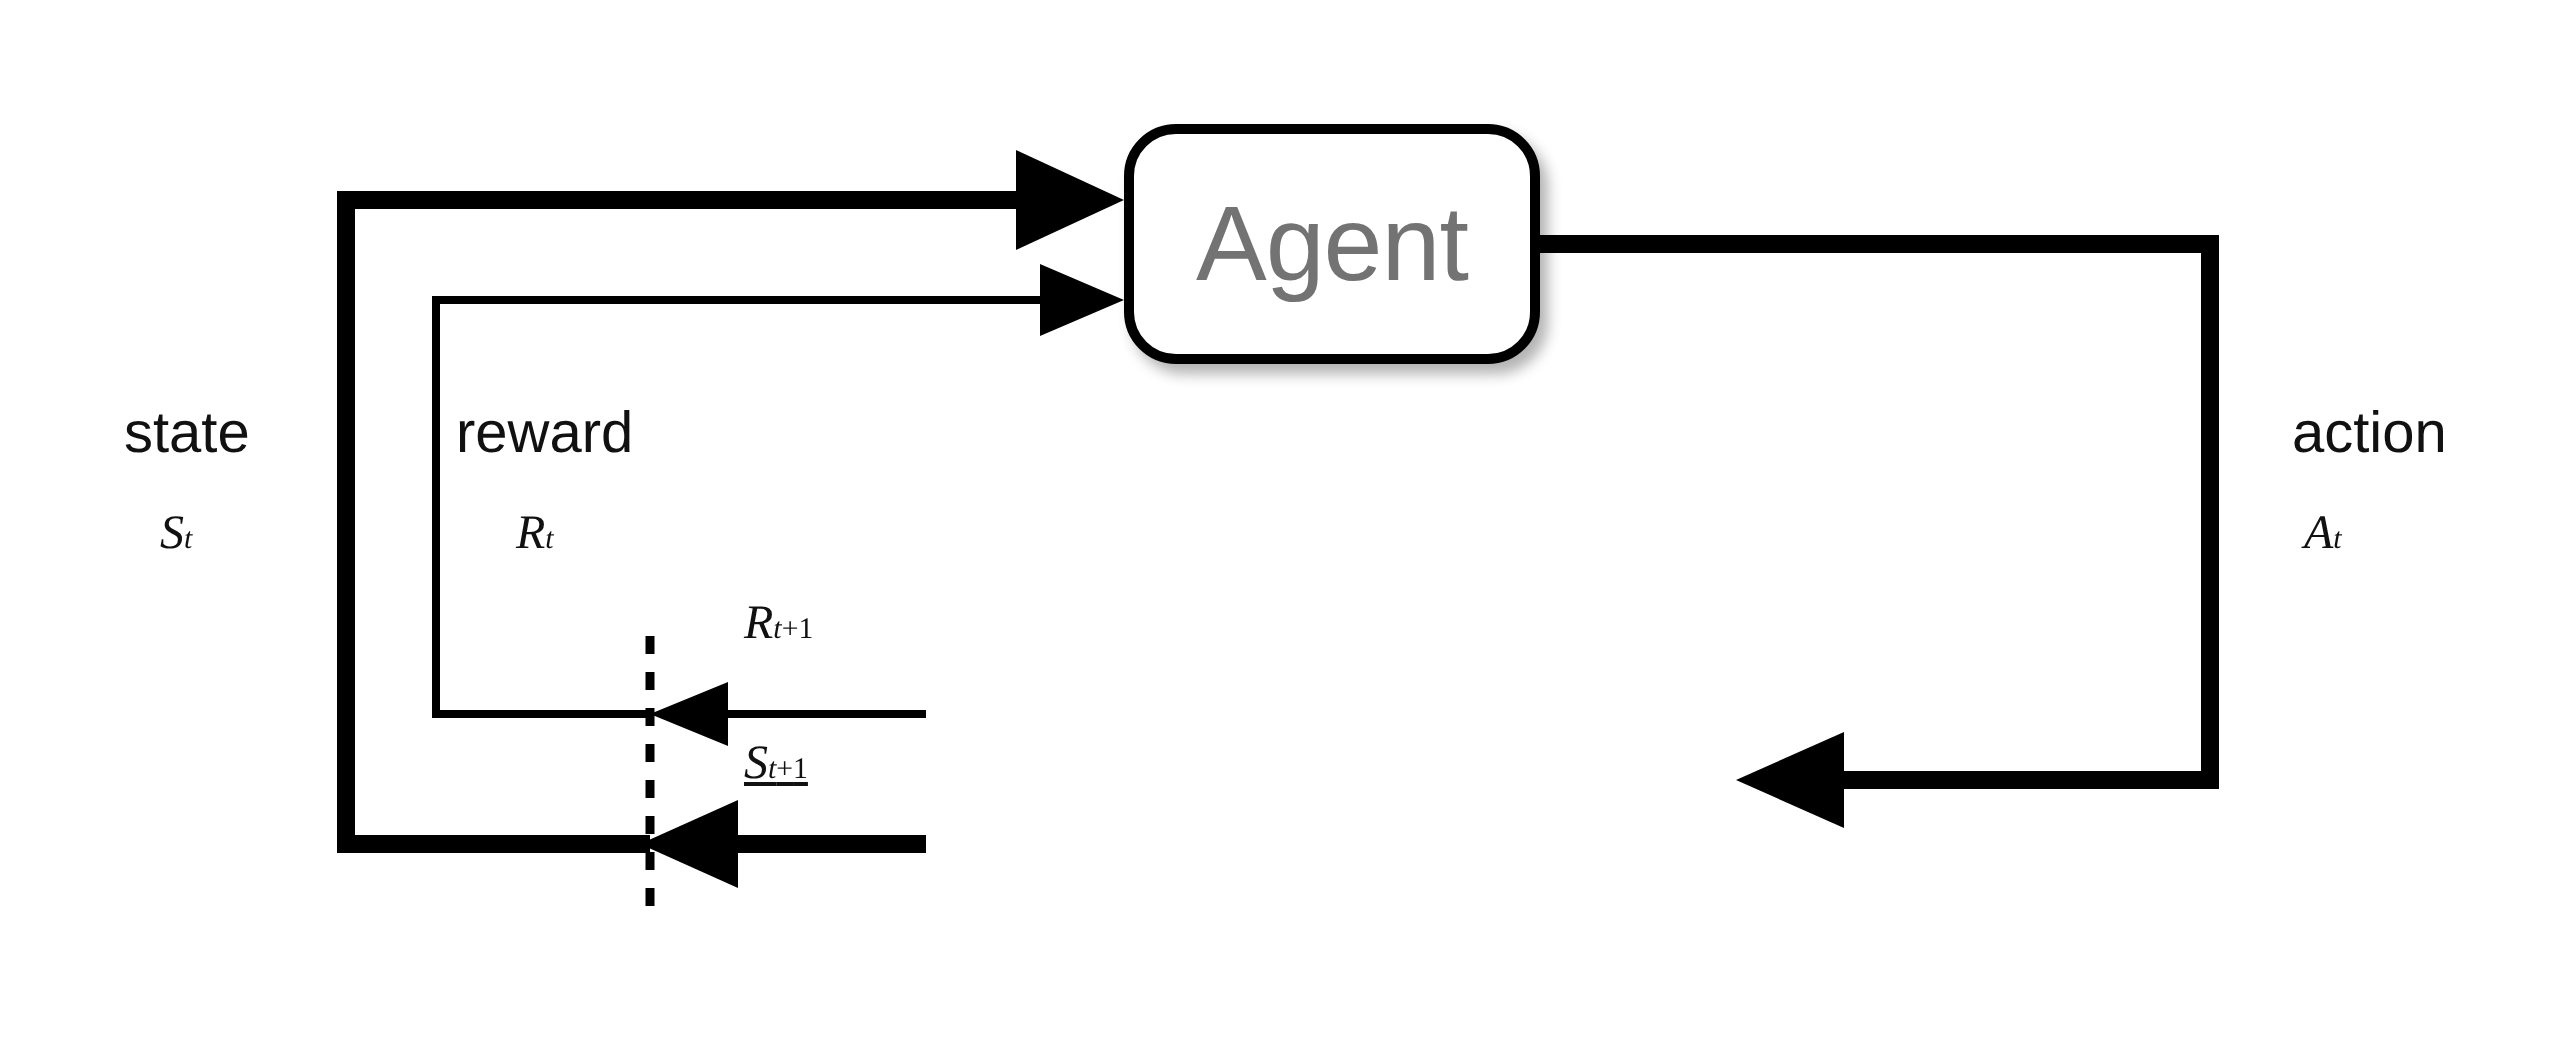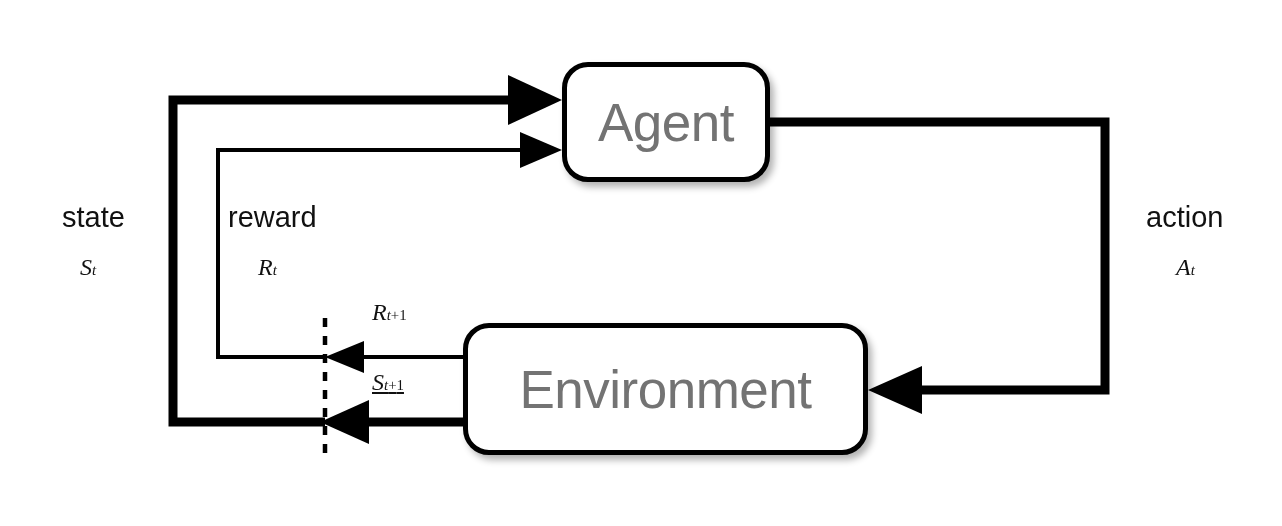--- a/index.html
+++ b/index.html
@@ -79,21 +79,21 @@
   .label-sym .sub .op,
   .label-sym .sub .num {
     font-style: normal;
   }
 
   #lbl-state-word   { left: 62px;  top: 203px; }
   #lbl-state-sym    { left: 80px;  top: 255px; }
   #lbl-reward-word  { left: 228px; top: 203px; }
   #lbl-reward-sym   { left: 238px; top: 255px; margin-left: 20px; }
   #lbl-action-word  { left: 1146px; top: 203px; }
-  #lbl-action-sym   { left: 1176px; top: 255px; }
+  #lbl-action-sym   { left: 1152px; top: 255px; }
   #lbl-rnext        { left: 372px; top: 300px; }
   #lbl-snext        { left: 372px; top: 370px; text-decoration: underline; }
 </style>
 </head>
 <body>
 
 <div id="diagram">
 
   <svg viewBox="0 0 1282 526" xmlns="http://www.w3.org/2000/svg">
 
@@ -116,21 +116,20 @@
     <g>
       <path d="M 770 122 L 1105 122 L 1105 390 L 918 390" stroke="#000000" stroke-width="9" fill="none" stroke-linejoin="miter"></path>
       <polygon points="868,390 922,366 922,414" fill="#000000"></polygon>
     </g>
 
     <line x1="325" y1="318" x2="325" y2="459" stroke="#000000" stroke-width="4.5" stroke-dasharray="9 9"></line>
   </svg>
 
   <div class="node" id="node-agent">Agent</div>
 
-  <div class="node" id="node-environment">Environment</div>
 
   <div class="label label-word" id="lbl-state-word">state</div>
   <div class="label label-sym" id="lbl-state-sym"><span>S</span><span class="sub">t</span></div>
 
   <div class="label label-word" id="lbl-reward-word">reward</div>
   <div class="label label-sym" id="lbl-reward-sym"><span>R</span><span class="sub">t</span></div>
 
   <div class="label label-word" id="lbl-action-word">action</div>
   <div class="label label-sym" id="lbl-action-sym"><span>A</span><span class="sub">t</span></div>
 

